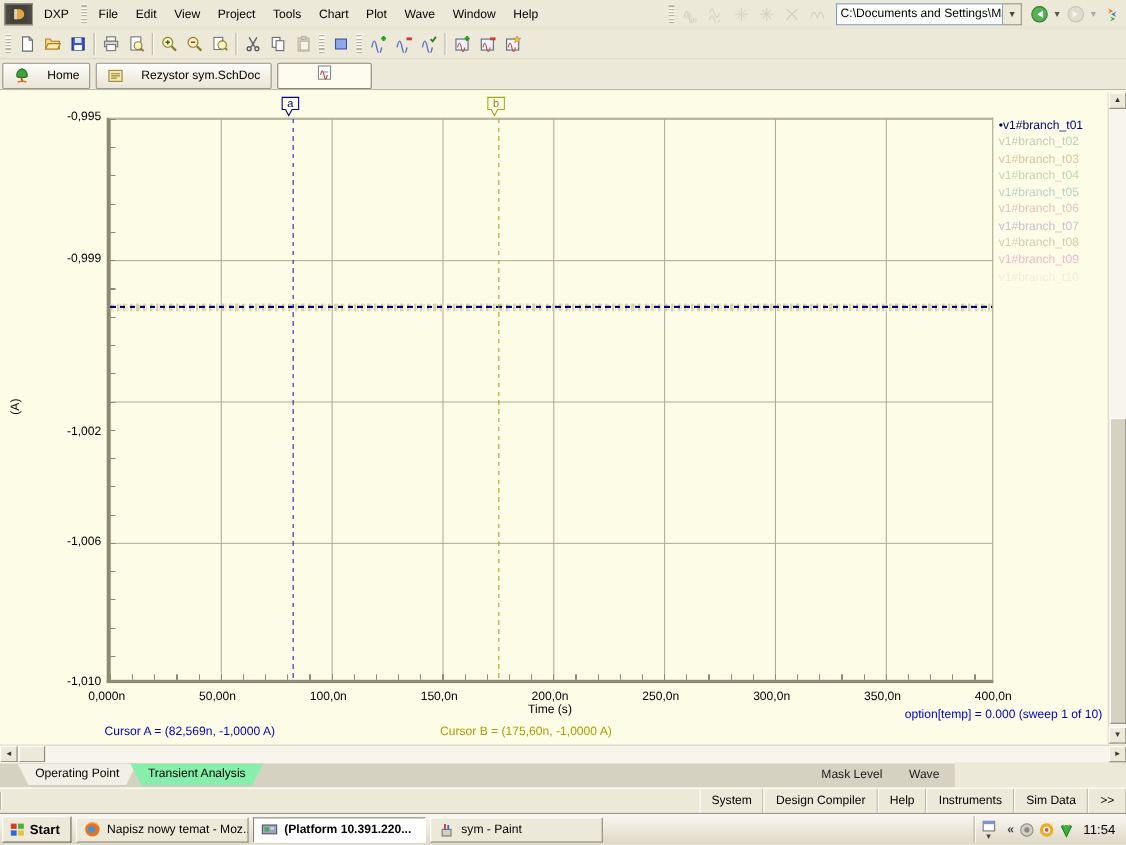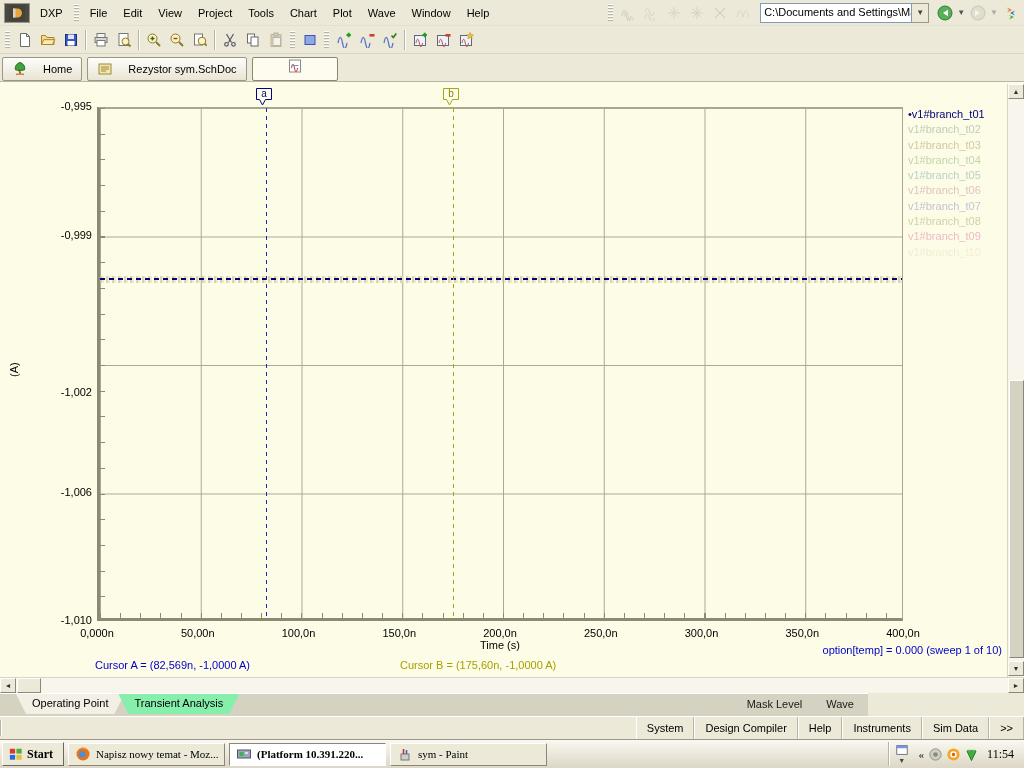--- a/index.html
+++ b/index.html
@@ -95,21 +95,21 @@
   #statusbar { position:absolute; top:716px; left:0; width:1024px; height:23px; background:#ECE9D8;
     border-top:1px solid #fff; display:flex; align-items:center; }
   #status-left { padding-left:8px; flex:0 0 520px; }
   #status-div { width:1px; height:16px; background:#b8b4a2; box-shadow:1px 0 0 #fff; }
   #panels { margin-left:auto; display:flex; height:100%; align-items:center; }
   .panel-btn { padding:4px 10px; border-left:1px solid #fff; border-right:1px solid #b8b4a2; height:100%;
     display:flex; align-items:center; }
 
   
   #taskbar { position:absolute; top:739px; left:0; width:1024px; height:29px;
-    background:linear-gradient(#FAF8F1,#DCD7C5); border-top:1px solid #9a968a; display:flex; align-items:center; padding:0 2px; gap:4px;font-family:Liberation Serif, serif; }
+    background:linear-gradient(#FAF8F1,#DCD7C5); border-top:1px solid #9a968a; display:flex; align-items:center; padding:0 2px; gap:4px; }
   #start-btn { display:flex; align-items:center; gap:4px; height:24px; padding:0 10px 0 6px;
     background:#ECE9D8; border:1px solid; border-color:#fff #6a675c #6a675c #fff; font-weight:bold; font-size:12px; }
   .task-btn { display:flex; align-items:center; gap:5px; width:157px; height:23px; padding:0 6px;
     background:#ECE9D8; border:1px solid; border-color:#fff #8a8678 #8a8678 #fff; overflow:hidden; white-space:nowrap; }
   .task-btn.active { background:#fff; border-color:#8a8678 #fff #fff #8a8678; font-weight:bold; }
   #tray { margin-left:auto; display:flex; align-items:center; gap:4px; height:24px; padding:0 8px 0 6px;
     border-left:1px solid #b8b4a2; box-shadow:inset 1px 0 0 #fff; }
   #tray-toggle { display:flex; flex-direction:column; align-items:center; margin-right:6px; }
   #clock { margin-left:4px; font-size:12px; }
   .chev { color:#444; font-weight:bold; }

